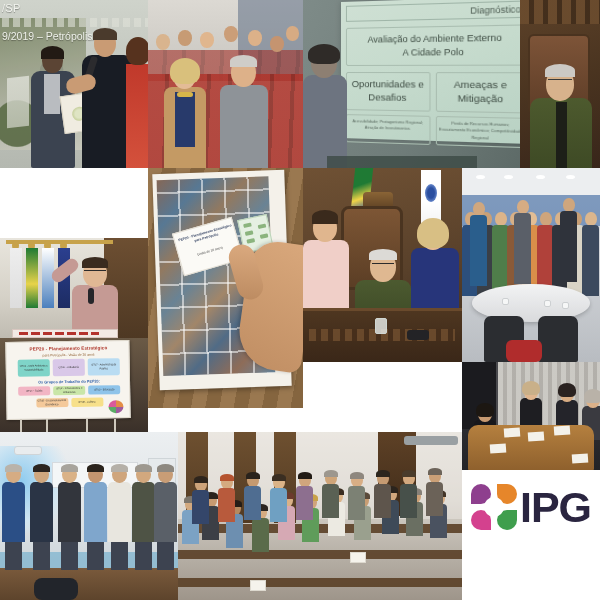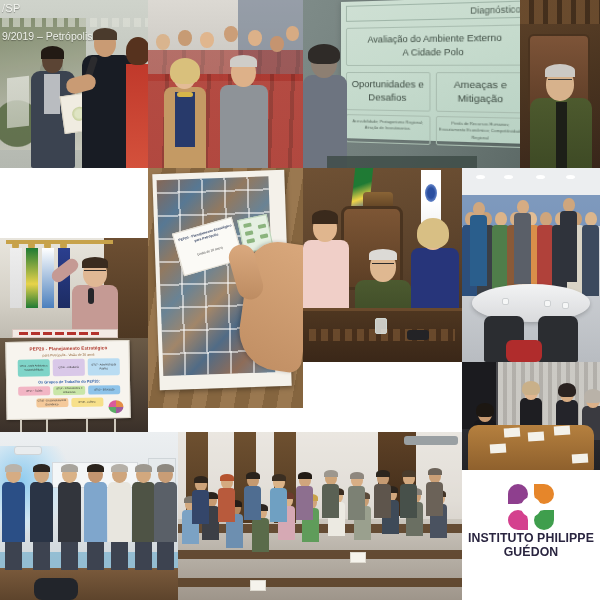--- a/index.html
+++ b/index.html
@@ -757,18 +757,18 @@
   <div class="panel p13">
     <div class="logo-wrap">
       <div class="logo-top">
         <div class="ipg-mark">
           <i class="q1"></i>
             <i class="q2"></i>
             <i class="q3"></i>
             <i class="q4"></i>
           <div class="hole"></div>
         </div>
-      </div>
-      <div class="logo-l2">INSTITUTO PHILIPPE GUÉDON</div>
+        <div class="ipg-letters">IPG</div>
+      </div>
     </div>
   </div>
 
 </div>
 
 </body></html>

